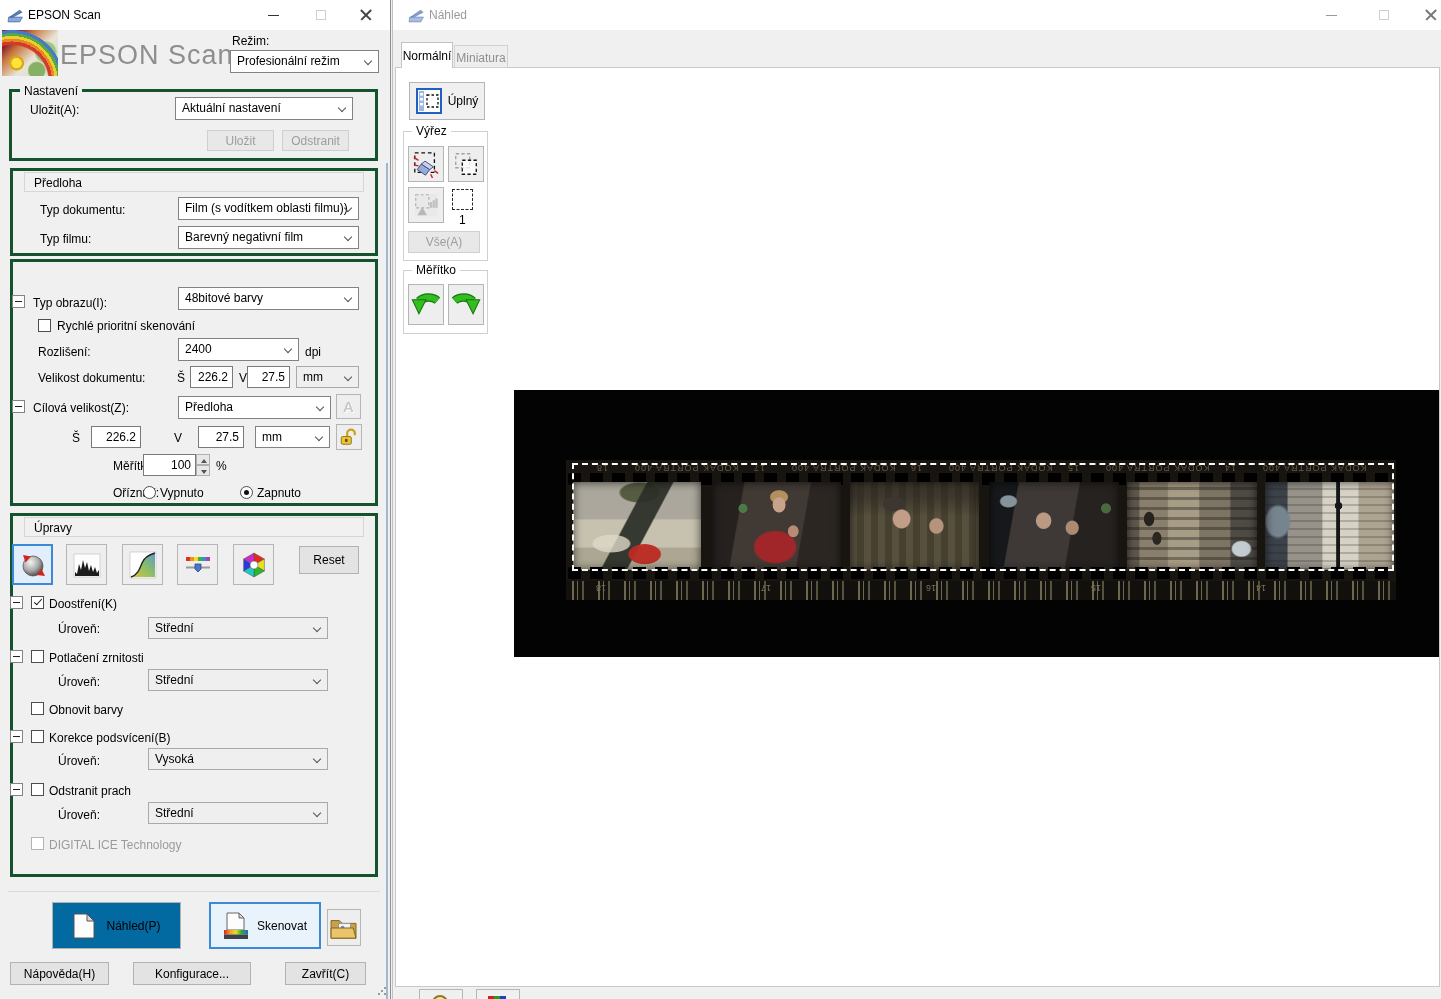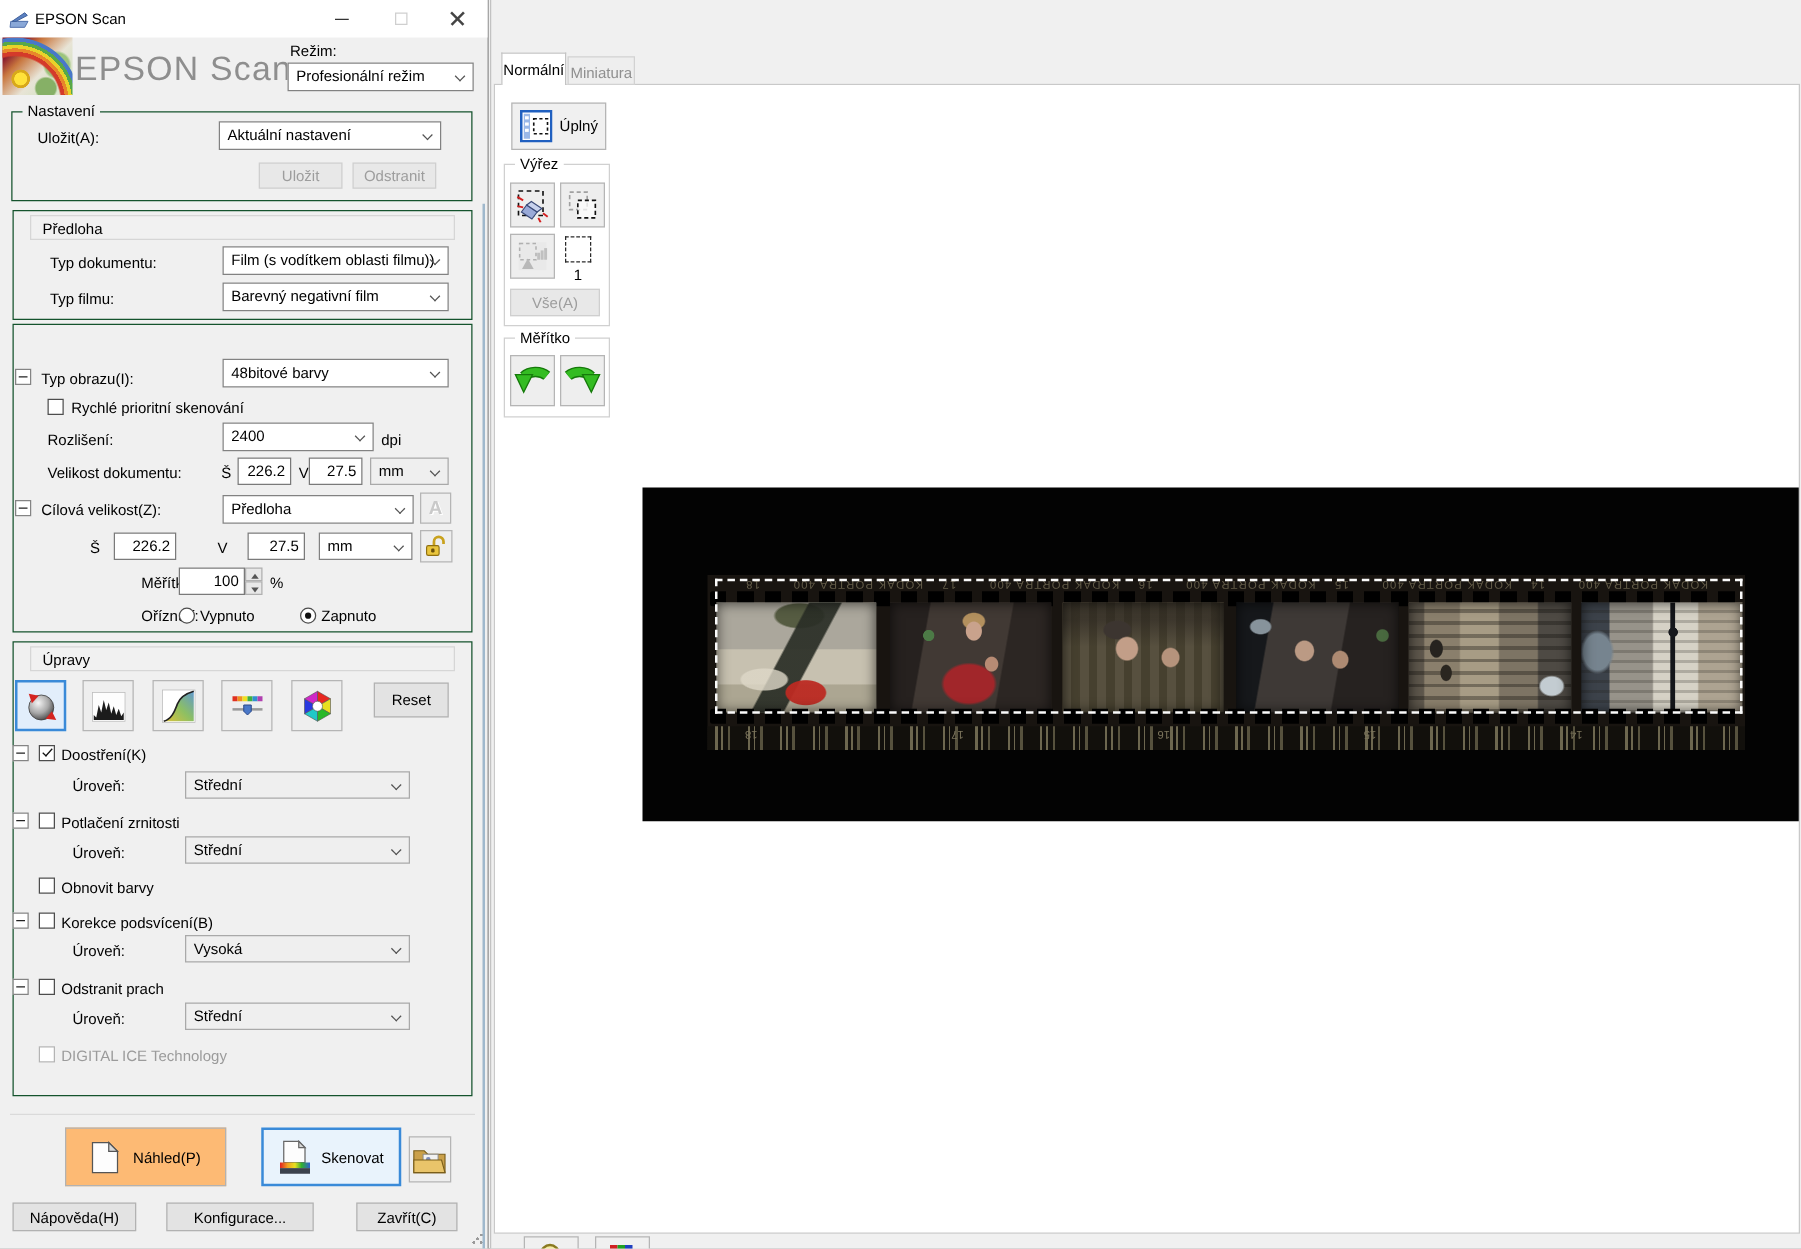--- a/index.html
+++ b/index.html
@@ -26,21 +26,21 @@
 
   
   .combo { position:absolute; height:23px; background:#fff; border:1px solid #828282; padding:3px 18px 0 6px; overflow:hidden; white-space:nowrap; }
   .combo.gray { background:#efefef; border-color:#a9a9a9; }
   .chev { position:absolute; right:7px; top:7px; width:6px; height:6px; border-right:1.4px solid #535353; border-bottom:1.4px solid #535353; transform:rotate(45deg); }
   .tin { position:absolute; height:22px; background:#fff; border:1px solid #7a7a7a; text-align:right; padding:0 4px; font-size:12px; font-family:inherit; }
   .btn { position:absolute; background:#e3e3e3; border:1px solid #b2b2b2; display:flex; align-items:center; justify-content:center; font-size:12px; cursor:default; }
   .btn.dis { color:#9d9d9d; background:#e8e8e8; border-color:#cfcfcf; }
   .ibtn { position:absolute; background:#eeeeee; border:1px solid #b5b5b5; display:flex; align-items:center; justify-content:center; }
   .ibtn.sel { background:#e2eefb; border:2px solid #3a8ad8; }
-  .grp { position:absolute; border:1px solid #14532d; }
+  .grp { position:absolute; border:3px solid #14532d; }
   .grp2 { position:absolute; border:1px solid #d0d0d0; }
   .legend { position:absolute; top:-8px; left:8px; padding:0 4px; font-size:12px; background:#f0f0f0; line-height:15px; }
   .legend.onwhite { background:#ffffff; }
   .hdr { position:absolute; height:20px; border:1px solid #d6d6d6; background:#f1f1f1; padding:3px 0 0 9px; font-size:12px; }
   .minus { position:absolute; width:13px; height:13px; background:#fff; border:1px solid #848484; }
   .minus::after { content:""; position:absolute; left:2px; right:2px; top:5px; border-top:1px solid #222; }
   .cb { position:absolute; width:13px; height:13px; background:#fff; border:1px solid #4d4d4d; }
   .cb.on::after { content:""; position:absolute; left:2px; top:2px; width:7px; height:3px; border-left:1.8px solid #111; border-bottom:1.8px solid #111; transform:rotate(-48deg); }
   .cb.dis { border-color:#b4b4b4; }
   .radio { position:absolute; width:13px; height:13px; border:1px solid #4d4d4d; border-radius:50%; background:#fff; }
@@ -305,21 +305,21 @@
     <div class="minus" style="left:10px;top:783px;"></div>
     <div class="cb" style="left:31px;top:783px;"></div>
     <span class="lbl" style="left:49px;top:784px;">Odstranit prach</span>
     <span class="lbl" style="left:58px;top:808px;">Úroveň:</span>
     <div class="combo gray" style="left:148px;top:802px;width:180px;height:22px;"><span>Střední</span><i class="chev"></i></div>
 
     <div class="cb dis" style="left:31px;top:837px;"></div>
     <span class="lbl gray-txt" style="left:49px;top:838px;">DIGITAL ICE Technology</span>
 
     <div class="abs" style="left:8px;top:891px;width:372px;border-top:1px solid #dadada;"></div>
-    <div class="btn" style="left:52px;top:902px;width:129px;height:47px;background:#fdba74;">
+    <div class="btn" style="left:52px;top:902px;width:129px;height:47px;background:#0369a1;">
       <svg width="24" height="28" viewBox="0 0 24 28" style="margin-right:10px;">
         <path d="M2 2 h13 l7 7 v17 h-20 z" fill="#fdfdfd" stroke="#555" stroke-width="1"></path>
         <path d="M15 2 l7 7 h-7 z" fill="#d8d8d8" stroke="#555" stroke-width="1"></path>
       </svg>
       <span>Náhled(P)</span>
     </div>
     <div class="btn" style="left:209px;top:902px;width:112px;height:47px;background:#e9f3fc;border:2px solid #3a8ad8;">
       <svg width="26" height="28" viewBox="0 0 26 28" style="margin-right:8px;">
         <defs>
             <linearGradient id="rb" x1="0" x2="1">
@@ -353,20 +353,36 @@
         <span>Konfigurace...</span>
       </div>
     <div class="btn" style="left:285px;top:962px;width:81px;height:23px;">
         <span>Zavřít(C)</span>
       </div>
     <div class="reszgrip"></div>
     <div class="abs" style="left:386px;top:163px;width:2px;height:836px;background:#9fb8cc;"></div>
   </div>
 
   <div class="win" style="left:392px;top:0;width:1049px;height:999px;border-left:1px solid #c2c2c2;">
+    <div class="titlebar">
+      <svg class="abs" style="left:15px;top:7px;opacity:.75;" width="17" height="17" viewBox="0 0 16 16">
+          <path d="M1.5 9.5 h13 l-2.5 4.5 h-11z" fill="#8aa8d8" stroke="#4a6aa8" stroke-width=".7"></path>
+          <path d="M2.5 9.5 L12 3 l2 2 -8.5 4.5z" fill="#5a80c0" stroke="#3a5a98" stroke-width=".7"></path>
+        </svg>
+      <span class="tb-title" style="left:36px;color:#9b9b9b;">Náhled</span>
+      <div class="tb-btn" style="left:916px;">
+          <div class="glyph-min dim"></div>
+        </div>
+      <div class="tb-btn" style="left:968px;">
+          <div class="glyph-max"></div>
+        </div>
+      <div class="tb-btn" style="left:1015px;">
+          <div class="glyph-close dim"></div>
+        </div>
+    </div>
 
     <div class="tab active" style="left:8px;top:42px;width:52px;height:26px;padding-top:6px;"><span>Normální</span></div>
     <div class="tab inactive" style="left:61px;top:45px;width:54px;height:23px;padding-top:5px;"><span>Miniatura</span></div>
 
     <div class="abs" style="left:2px;top:67px;width:1045px;height:920px;background:#ffffff;border:1px solid #c9c9c9;"></div>
 
     <div class="ibtn" style="left:16px;top:82px;width:76px;height:38px;background:#f0f0f0;">
       <svg width="26" height="26" viewBox="0 0 26 26" style="margin-right:6px;">
         <rect x="1" y="1" width="24" height="24" fill="#fff" stroke="#2060c0" stroke-width="2"></rect>
         <rect x="3" y="3" width="5" height="20" fill="#9ab8e8"></rect>

